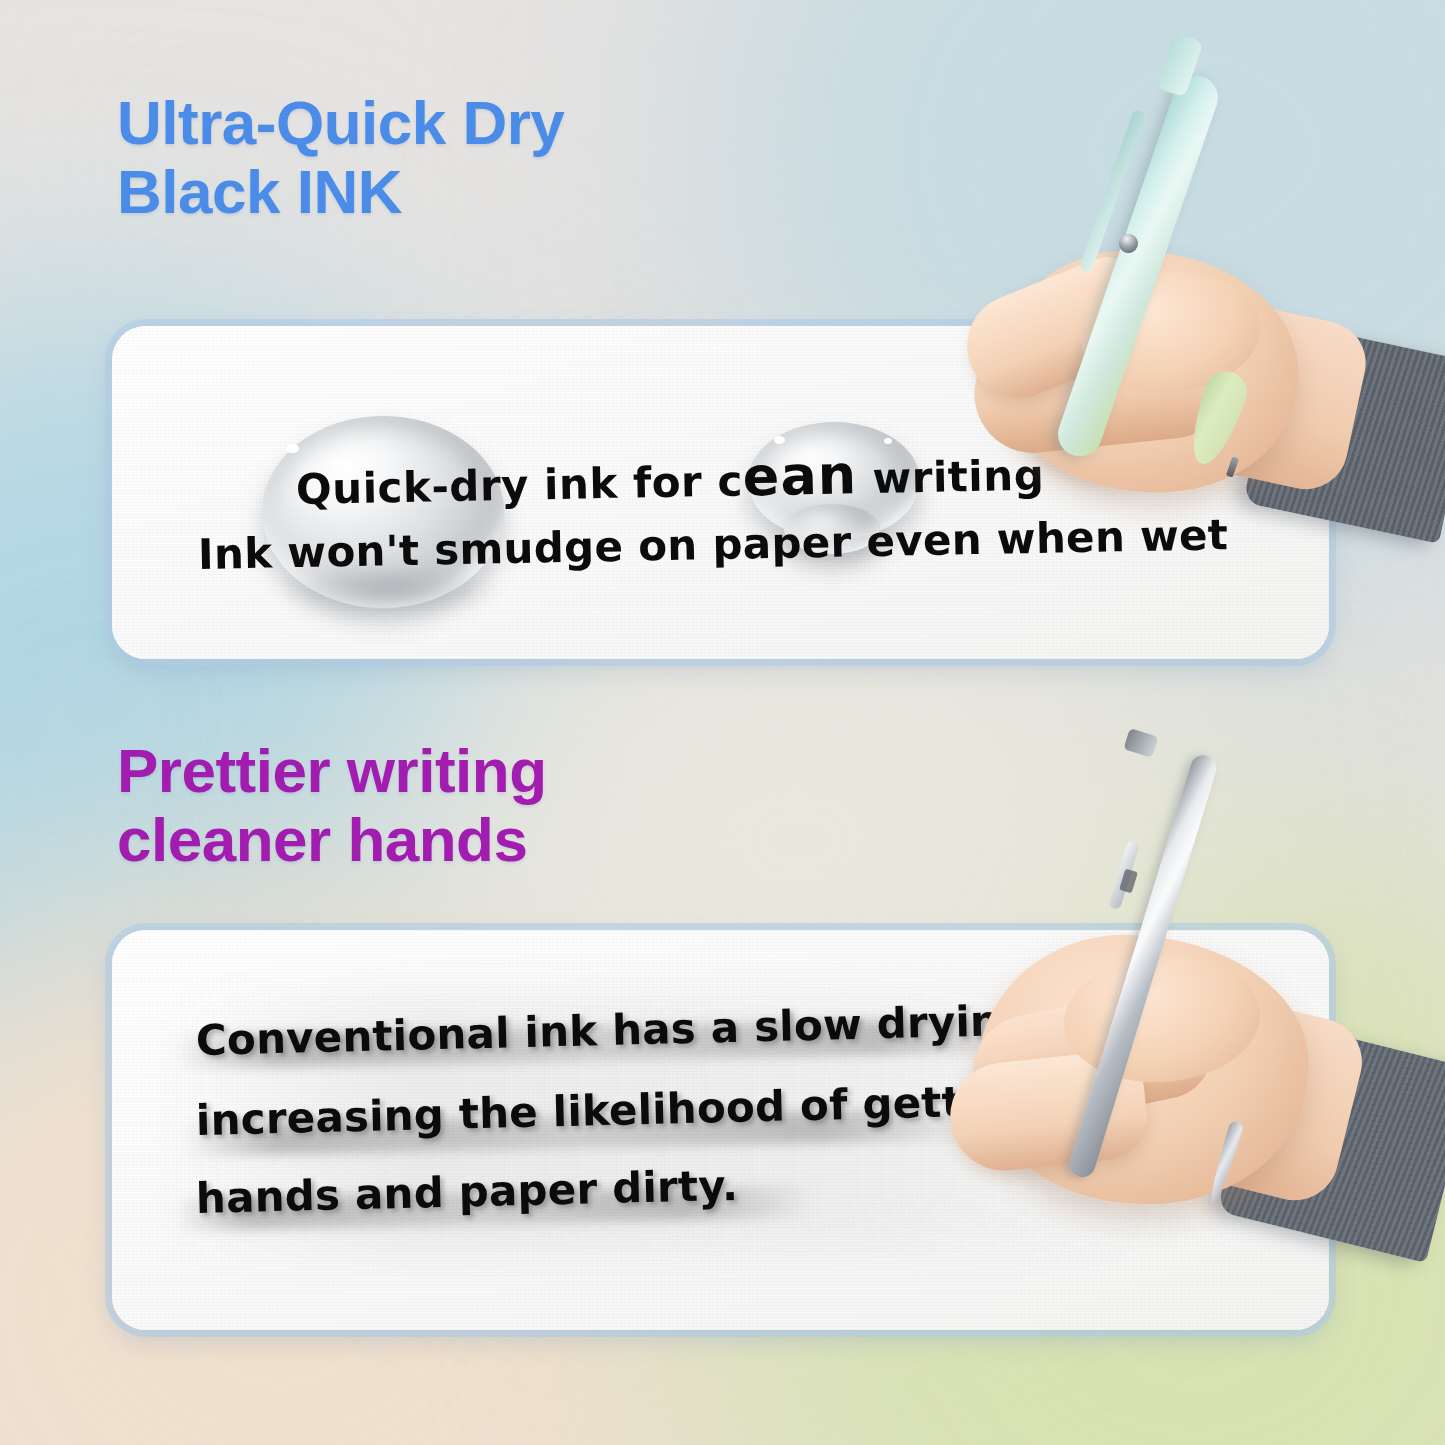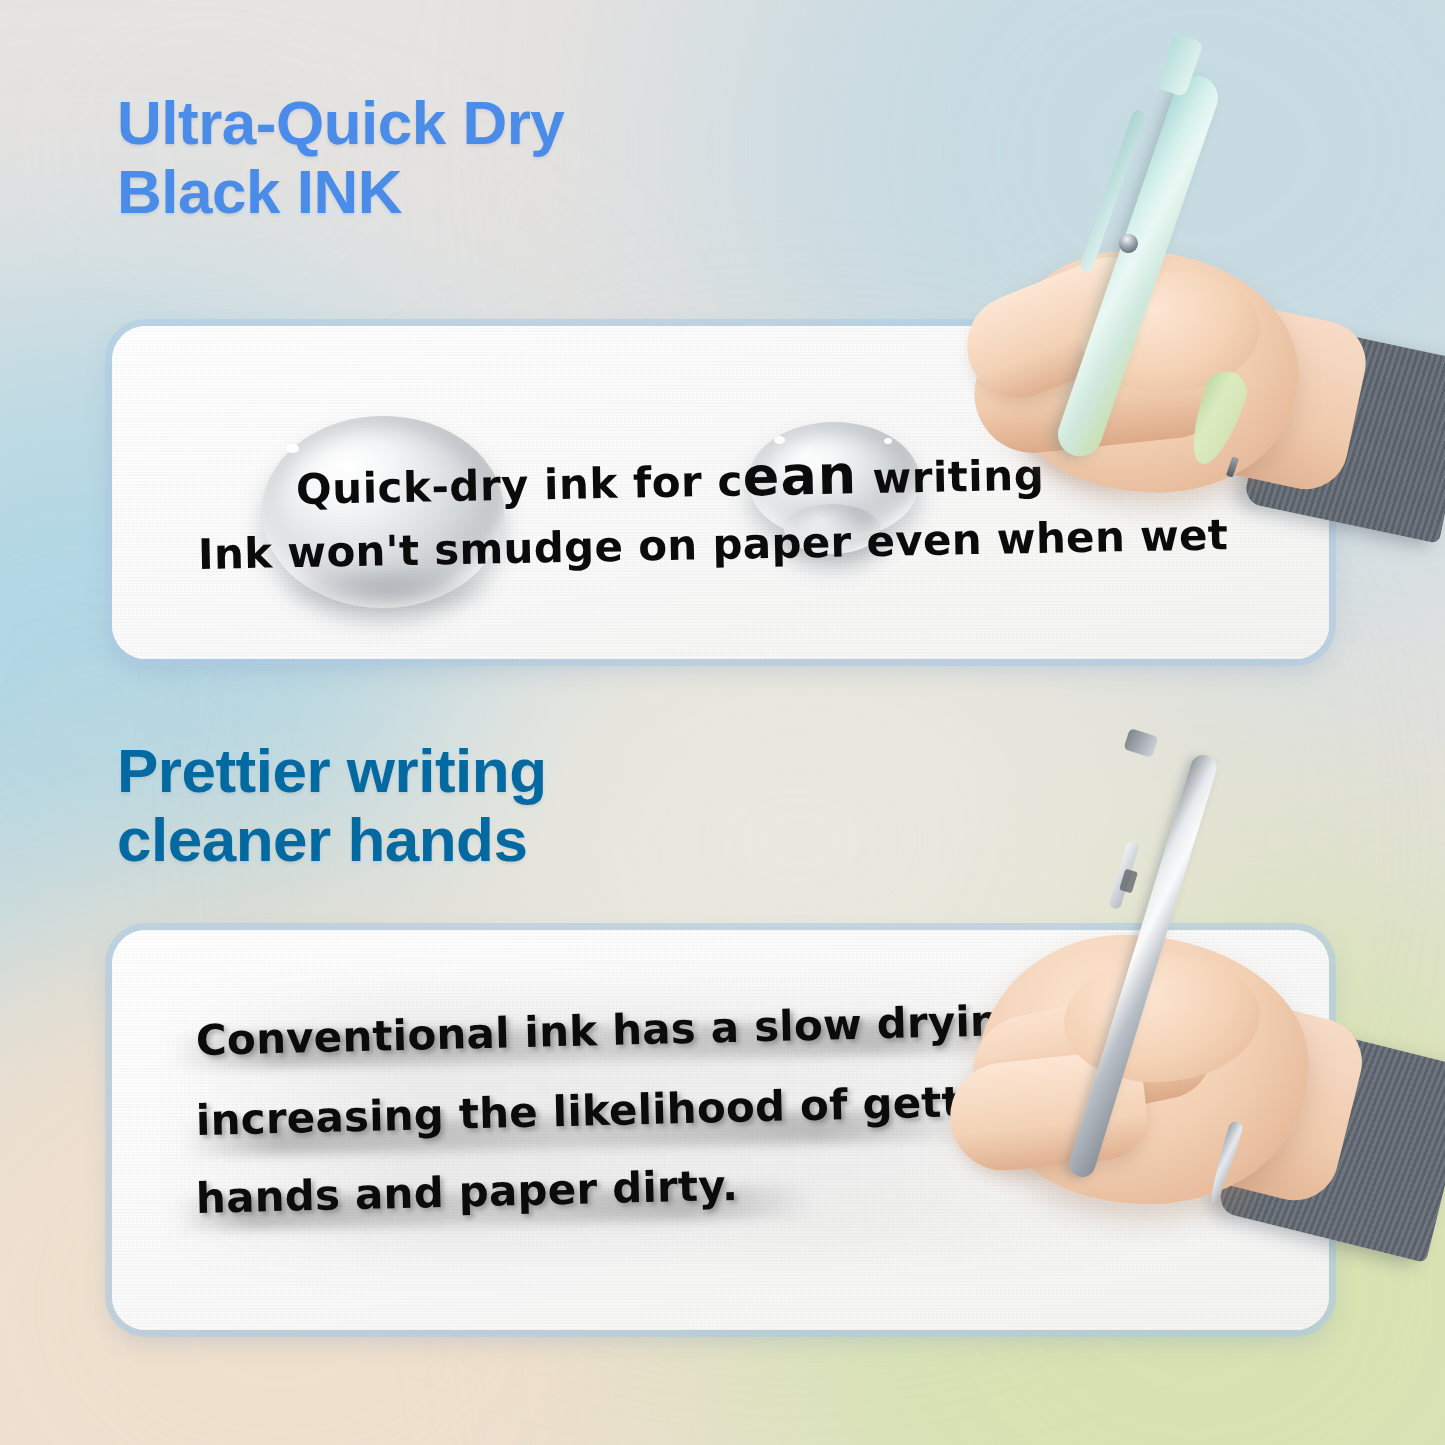--- a/index.html
+++ b/index.html
@@ -161,21 +161,21 @@
               background:linear-gradient(180deg,#9aa0a6,#595e64);transform:rotate(19deg);"></div>
   <div style="position:absolute;left:235px;top:-4px;width:30px;height:58px;border-radius:8px;
               background:linear-gradient(100deg,#b6dedb,#e4f4ef);transform:rotate(19deg);"></div>
   <div style="position:absolute;left:176px;top:66px;width:13px;height:170px;border-radius:7px;
               background:linear-gradient(100deg,#a9d3d1,#dff2ee);transform:rotate(19deg);"></div>
   <div style="position:absolute;left:189px;top:194px;width:19px;height:19px;border-radius:50%;
               background:radial-gradient(circle at 34% 30%,#f3f5f6 0%,#9aa2ab 45%,#4c535b 100%);
               transform:rotate(19deg);"></div>
 </div>
 
-<div class="hd" style="left:117px;top:736px;font-size:62px;color:#0369a1;">Prettier writing
+<div class="hd" style="left:117px;top:736px;font-size:62px;color:#a21caf;">Prettier writing
 cleaner hands</div>
 
 <div class="card" style="left:112px;top:930px;width:1217px;height:400px;">
   <div class="paper-tex"></div>
 
   <div class="smear" style="left:60px;top:96px;width:880px;height:34px;transform:rotate(-1.2deg);"></div>
   <div class="smear" style="left:70px;top:186px;width:800px;height:32px;transform:rotate(-1.2deg);"></div>
   <div class="smear" style="left:62px;top:262px;width:640px;height:32px;transform:rotate(-1.2deg);"></div>
   <div class="smear" style="left:50px;top:70px;width:1000px;height:250px;filter:blur(24px);opacity:.35;
               background:linear-gradient(90deg,rgba(110,110,110,0),rgba(110,110,110,.30) 25%,rgba(110,110,110,.18) 70%,rgba(110,110,110,0));"></div>

